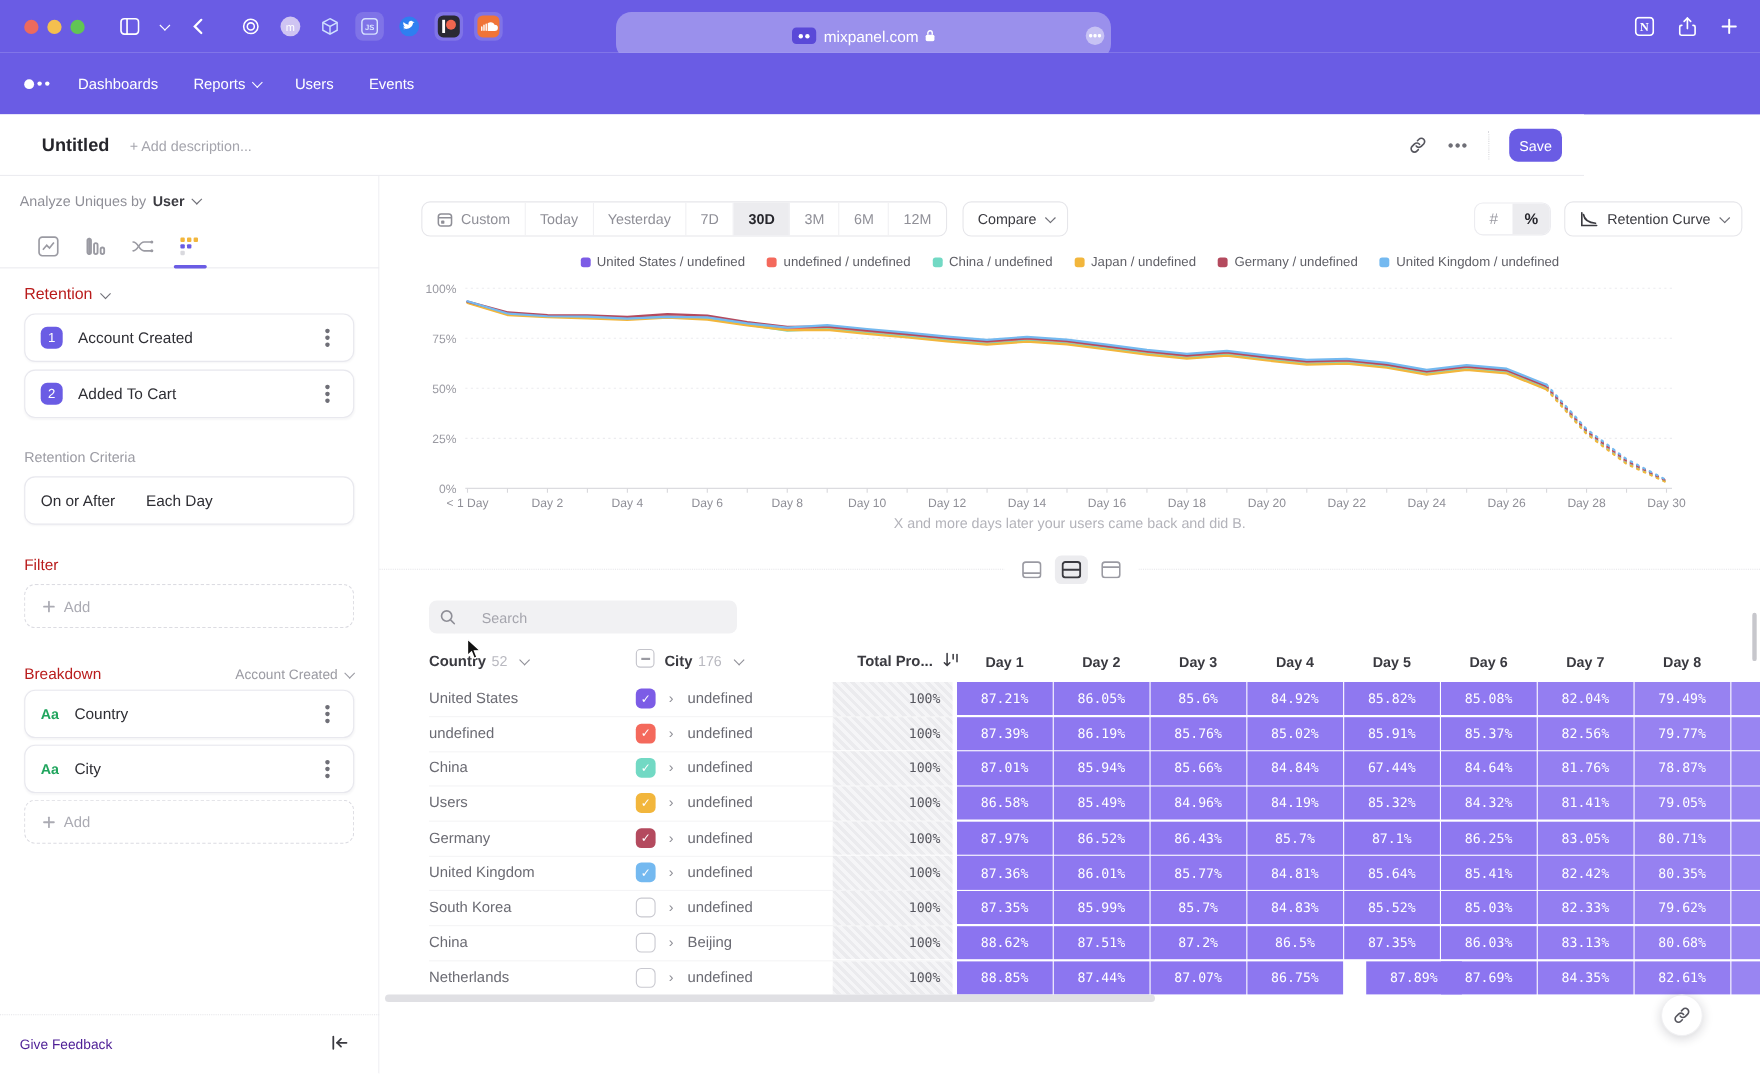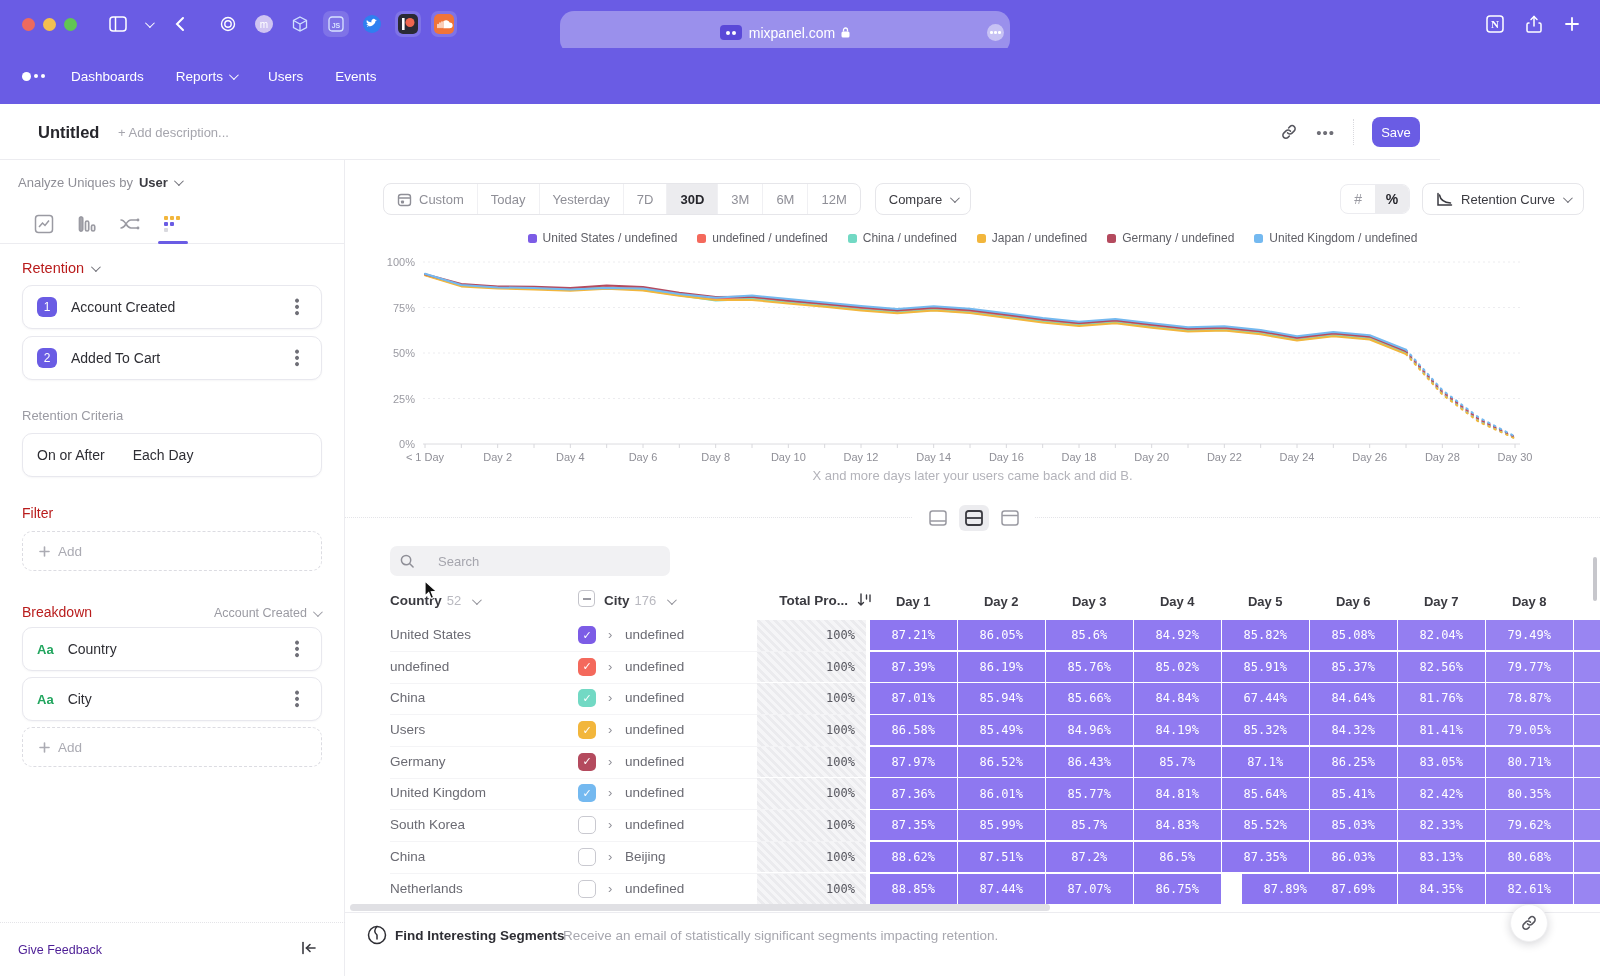--- a/index.html
+++ b/index.html
@@ -776,28 +776,20 @@
           <span class="daycell" style="left: 1008px; background: rgb(145, 123, 241);">84.35%</span>
           <span class="daycell" style="left: 1096px; background: rgb(147, 125, 241);">82.61%</span>
           <span class="daycell" style="left: 1184px; width: 26px; background: rgb(153, 133, 242);"></span>
         </div>
       </div>
   </div>
 
   <div id="h-scrollbar"></div>
   <div id="v-scrollbar"></div>
 
-  <div id="main-footer">
-    <svg id="seg-icon" width="20" height="20" viewBox="0 0 20 20" fill="none" stroke="#2e2e34" stroke-width="1.5">
-        <circle cx="10" cy="10" r="8.5"></circle>
-        <path d="M10 1.5 c-3 3 -3 6 0 8.5 M10 10 v4" stroke-linecap="round"></path>
-      </svg>
-    <span id="seg-title">Find Interesting Segments</span>
-    <span id="seg-desc">Receive an email of statistically significant segments impacting retention.</span>
-  </div>
 </div>
 
 <div id="float-link" class="abs">
   <svg width="18" height="18" viewBox="0 0 24 24" fill="none" stroke="#55555d" stroke-width="2" stroke-linecap="round">
       <path d="M10 13 a4 4 0 0 0 6 .5 l3 -3 a4 4 0 0 0 -5.7 -5.7 l-1.8 1.8"></path>
       <path d="M14 11 a4 4 0 0 0 -6 -.5 l-3 3 a4 4 0 0 0 5.7 5.7 l1.8 -1.8"></path>
     </svg>
 </div>
 
 <svg class="abs" style="left:424px; top:580px; z-index:50;" width="15" height="21" viewBox="0 0 15 21">

